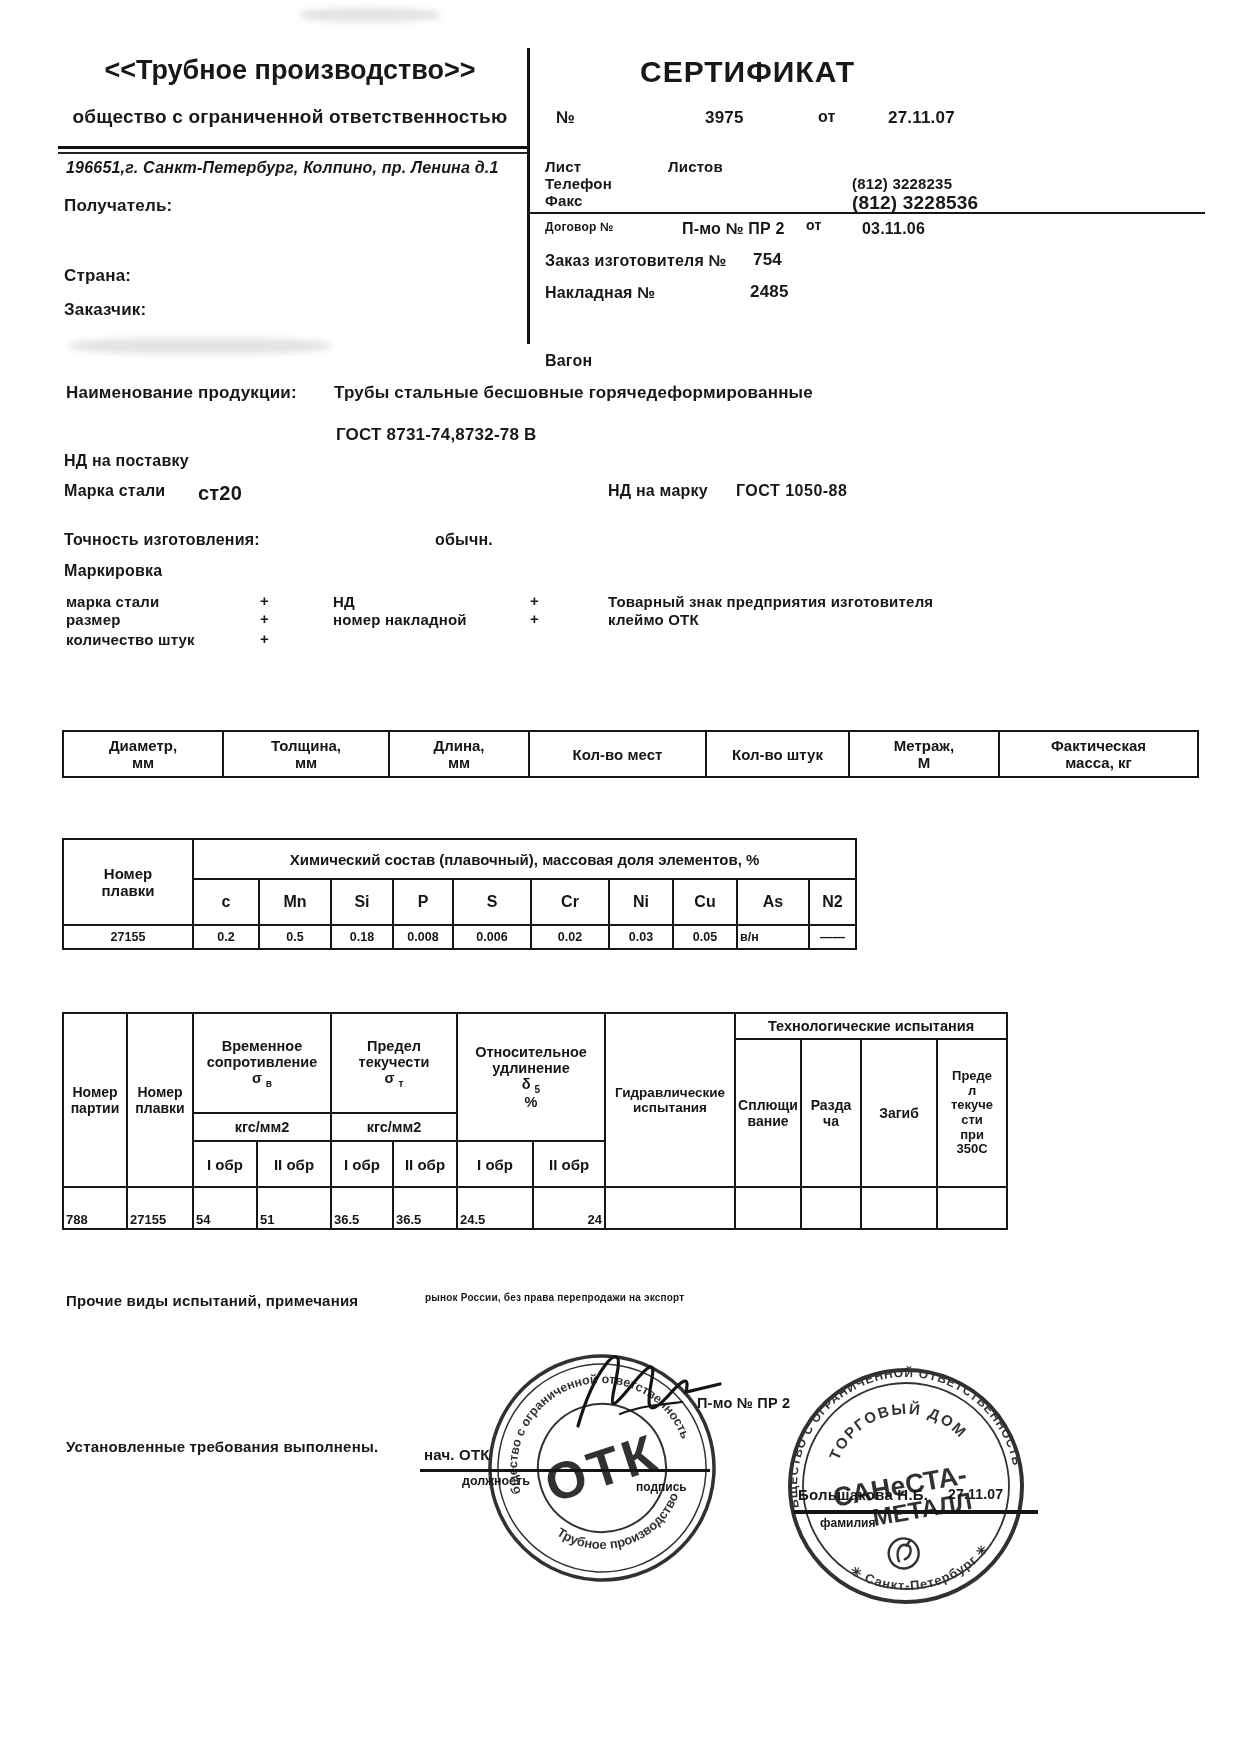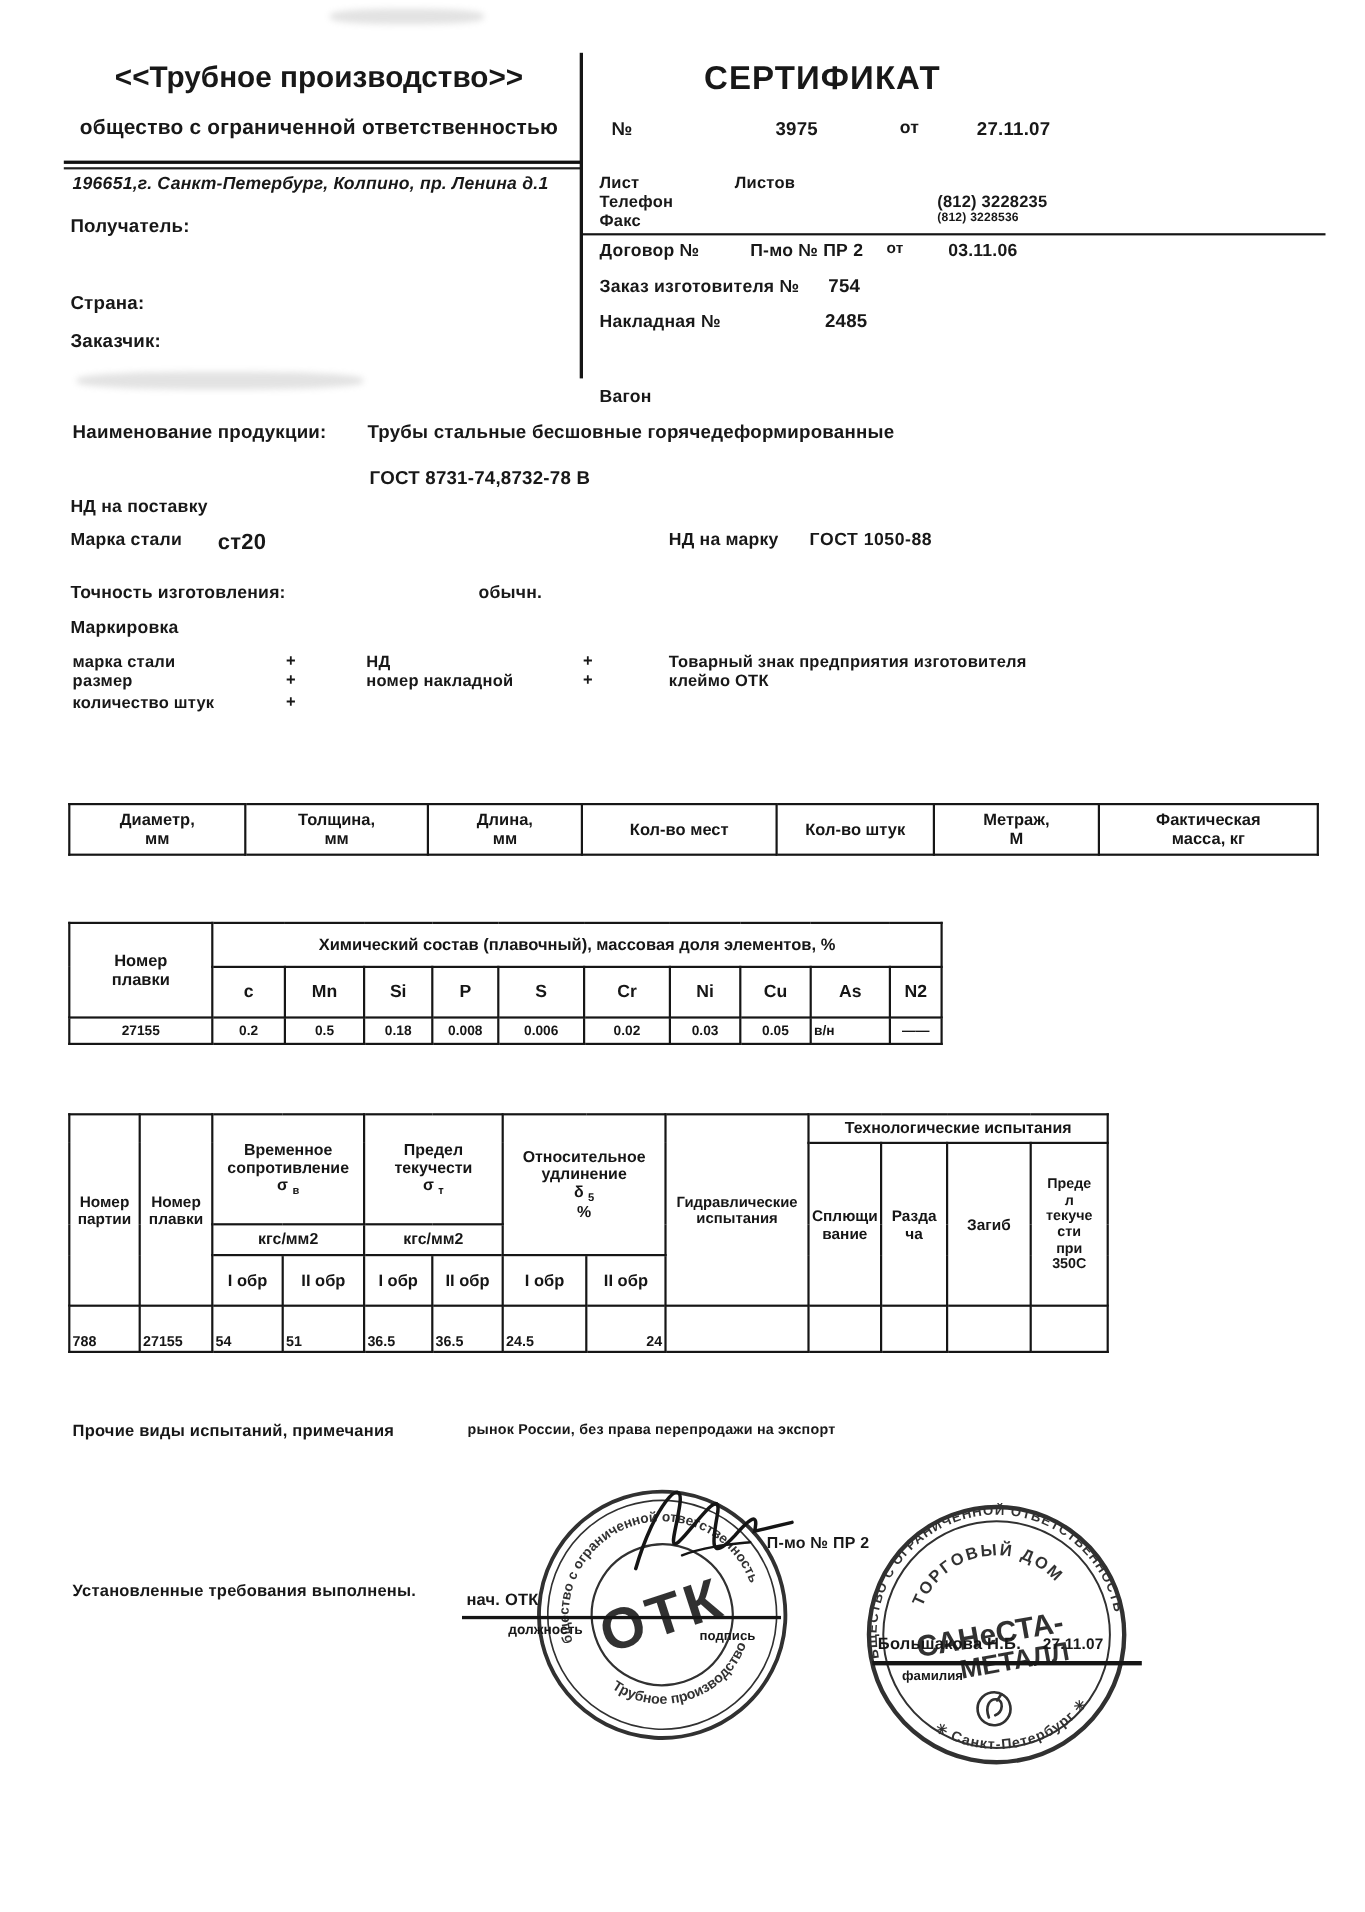--- a/index.html
+++ b/index.html
@@ -49,25 +49,25 @@
   <div class="abs ink" style="left:556px;top:108px;font-size:17px;">№</div>
   <div class="abs ink" style="left:705px;top:108px;font-size:17px;">3975</div>
   <div class="abs ink" style="left:818px;top:108px;font-size:16px;">от</div>
   <div class="abs ink" style="left:888px;top:108px;font-size:17px;">27.11.07</div>
 
   <div class="abs ink" style="left:545px;top:158px;font-size:15px;">Лист</div>
   <div class="abs ink" style="left:668px;top:158px;font-size:15px;">Листов</div>
   <div class="abs ink" style="left:545px;top:175px;font-size:15px;">Телефон</div>
   <div class="abs ink" style="left:852px;top:175px;font-size:15px;">(812) 3228235</div>
   <div class="abs ink" style="left:545px;top:192px;font-size:15px;">Факс</div>
-  <div class="abs ink" style="left:852px;top:192px;font-size:11px;">(812) 3228536</div>
+  <div class="abs ink" style="left:852px;top:192px;font-size:19px;">(812) 3228536</div>
 
   <div class="abs hline" style="left:530px;top:212px;width:675px;height:2px;"></div>
 
-  <div class="abs ink" style="left:545px;top:220px;font-size:16px;">Договор №</div>
+  <div class="abs ink" style="left:545px;top:220px;font-size:12px;">Договор №</div>
   <div class="abs ink" style="left:682px;top:220px;font-size:16px;">П-мо № ПР 2</div>
   <div class="abs ink" style="left:806px;top:217px;font-size:14px;">от</div>
   <div class="abs ink" style="left:862px;top:220px;font-size:16px;">03.11.06</div>
 
   <div class="abs ink" style="left:545px;top:252px;font-size:16px;">Заказ изготовителя №</div>
   <div class="abs ink" style="left:753px;top:250px;font-size:17px;">754</div>
 
   <div class="abs ink" style="left:545px;top:284px;font-size:16px;">Накладная №</div>
   <div class="abs ink" style="left:750px;top:282px;font-size:17px;">2485</div>
 
@@ -259,21 +259,21 @@
       <td></td>
       <td></td>
       <td></td>
       <td></td>
       <td></td>
     </tr>
   </tbody>
     </table>
 
   <div class="abs ink" style="left:66px;top:1292px;font-size:15px;">Прочие виды испытаний, примечания</div>
-  <div class="abs ink" style="left:425px;top:1292px;font-size:13px;">рынок  России, без права перепродажи на экспорт</div>
+  <div class="abs ink" style="left:425px;top:1292px;font-size:10px;">рынок  России, без права перепродажи на экспорт</div>
 
   <div class="abs ink" style="left:66px;top:1438px;font-size:15px;">Установленные требования выполнены.</div>
 
   <div class="abs ink" style="left:697px;top:1395px;font-size:14.5px;">П-мо № ПР 2</div>
 
   <div class="abs ink" style="left:424px;top:1446px;font-size:15px;">нач. ОТК</div>
   <div class="abs hline" style="left:420px;top:1469px;width:290px;height:3px;"></div>
   <div class="abs" style="left:462px;top:1474px;font-size:12.5px;font-weight:600;">должность</div>
   <div class="abs" style="left:636px;top:1480px;font-size:12px;font-weight:600;">подпись</div>
 

